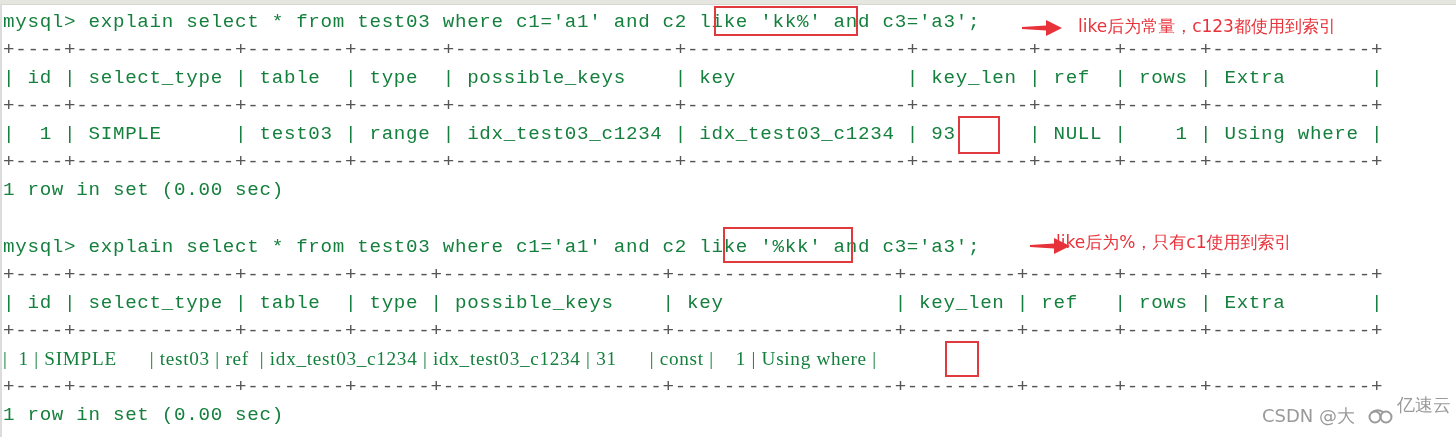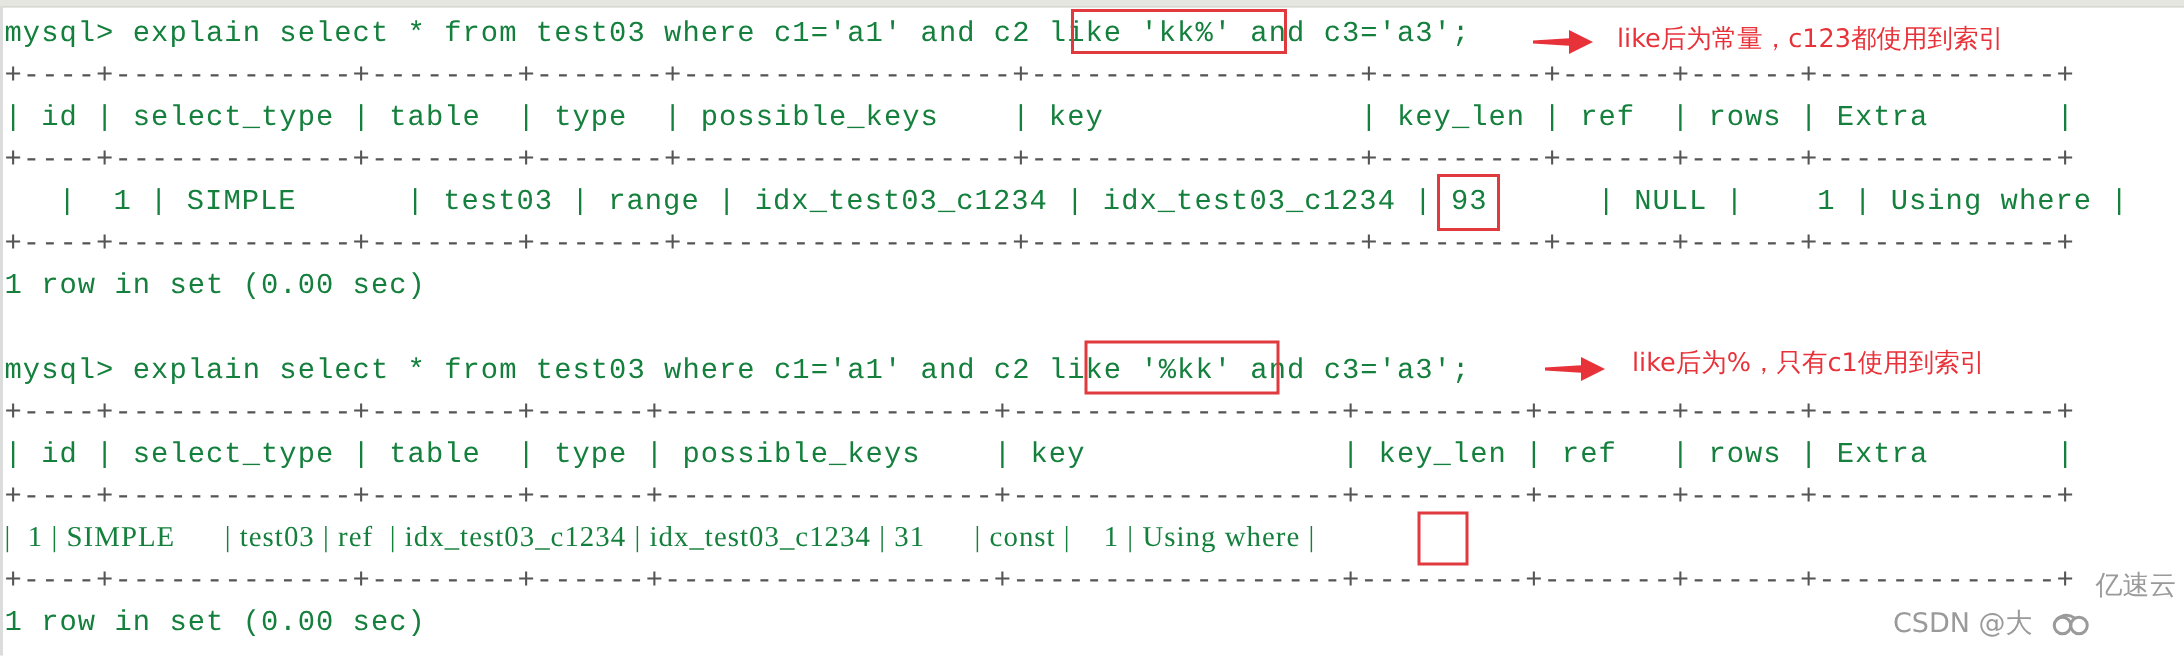--- a/index.html
+++ b/index.html
@@ -42,21 +42,21 @@
 <div class="topbar"></div>
 <div class="leftedge"></div>
 
 <div>
 
   <div>
     <div class="line" style="top:10px;">mysql&gt; explain select * from test03 where c1='a1' and c2 like 'kk%' and c3='a3';</div>
     <div class="line border" style="top:38px;">+----+-------------+--------+-------+------------------+------------------+---------+------+------+-------------+</div>
     <div class="line" style="top:66px;">| id | select_type | table  | type  | possible_keys    | key              | key_len | ref  | rows | Extra       |</div>
     <div class="line border" style="top:94px;">+----+-------------+--------+-------+------------------+------------------+---------+------+------+-------------+</div>
-    <div class="line" style="top:122px;padding-left:36px;">|  1 | SIMPLE      | test03 | range | idx_test03_c1234 | idx_test03_c1234 | 93      | NULL |    1 | Using where |</div>
+    <div class="line" style="top:122px;">|  1 | SIMPLE      | test03 | range | idx_test03_c1234 | idx_test03_c1234 | 93      | NULL |    1 | Using where |</div>
     <div class="line border" style="top:150px;">+----+-------------+--------+-------+------------------+------------------+---------+------+------+-------------+</div>
     <div class="line" style="top:178px;">1 row in set (0.00 sec)</div>
 
     <div class="hl" style="left:714px; top:6px; width:144px; height:30px;"></div>
     <div class="hl" style="left:958px; top:116px; width:42px; height:38px;"></div>
 
     <svg class="arrow" style="left:1022px; top:20px;" width="40" height="16" viewBox="0 0 40 16">
       <polygon points="0,7 24,5.5 24,0 40,8 24,16 24,10.5 0,9" fill="#e8323a"></polygon>
     </svg>
     <div class="note" style="left:1078px; top:14px;text-align:center;">like后为常量，c123都使用到索引</div>
@@ -70,23 +70,23 @@
     <div class="line" style="top:347px;font-family:Liberation Serif, serif;">|  1 | SIMPLE      | test03 | ref  | idx_test03_c1234 | idx_test03_c1234 | 31      | const |    1 | Using where |</div>
     <div class="line border" style="top:375px;">+----+-------------+--------+------+------------------+------------------+---------+-------+------+-------------+</div>
     <div class="line" style="top:403px;">1 row in set (0.00 sec)</div>
 
     <div class="hl" style="left:723px; top:227px; width:130px; height:36px;"></div>
     <div class="hl" style="left:945px; top:341px; width:34px; height:36px;"></div>
 
     <svg class="arrow" style="left:1030px; top:238px;" width="40" height="16" viewBox="0 0 40 16">
       <polygon points="0,7 24,5.5 24,0 40,8 24,16 24,10.5 0,9" fill="#e8323a"></polygon>
     </svg>
-    <div class="note" style="left:1088px; top:230px;">like后为%，只有c1使用到索引</div>
+    <div class="note" style="left:1056px; top:230px;">like后为%，只有c1使用到索引</div>
   </div>
 </div>
 
 <div class="watermark" style="left:1262px; top:406px;">CSDN @大</div>
 <svg class="wm-logo" style="left:1367px; top:408px;" width="28" height="16" viewBox="0 0 28 16">
   <circle cx="8" cy="9" r="5.5" fill="none" stroke="#9a9a9a" stroke-width="2"></circle>
   <circle cx="19" cy="9" r="5.5" fill="none" stroke="#9a9a9a" stroke-width="2"></circle>
   <path d="M4 5 Q10 0 16 4" fill="none" stroke="#9a9a9a" stroke-width="2"></path>
 </svg>
-<div class="watermark" style="left:1397px; top:382px;font-family:Liberation Mono, monospace;">亿速云</div>
+<div class="watermark" style="left:1397px; top:395px;">亿速云</div>
 
 </body></html>

